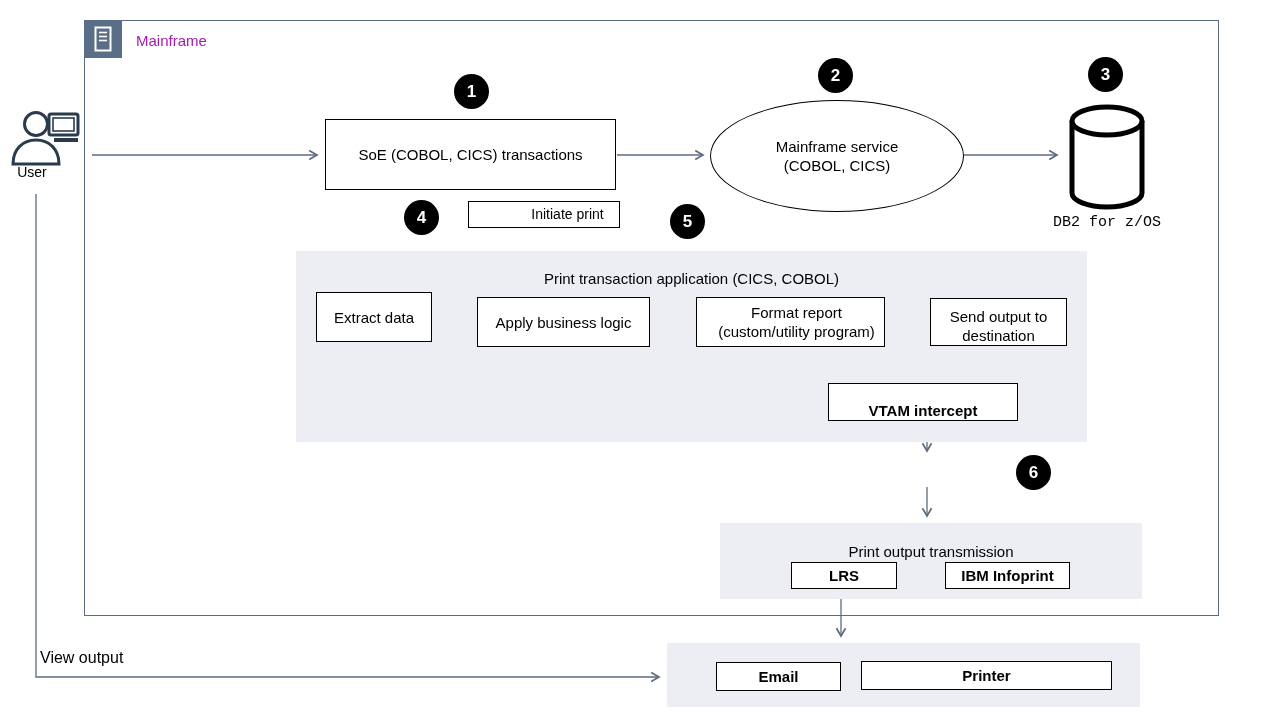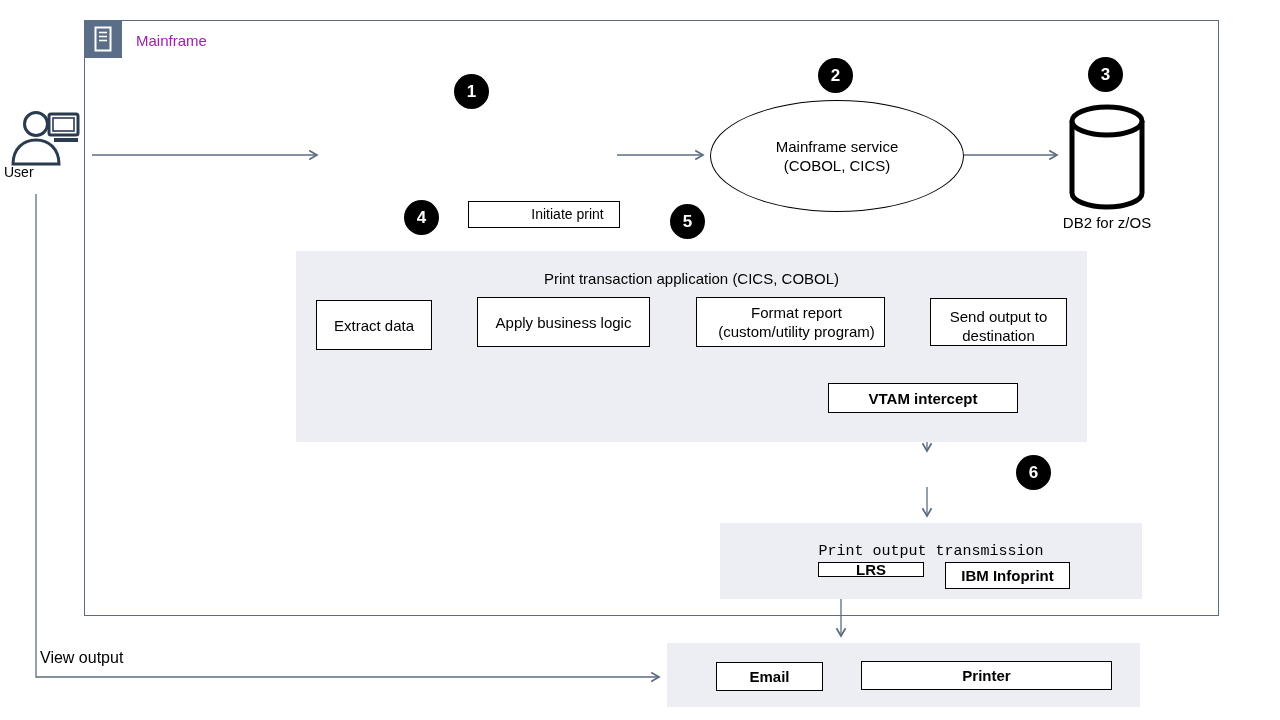--- a/index.html
+++ b/index.html
@@ -16,59 +16,59 @@
 
   
   .node { position:absolute; border:1px solid #000; background:#fff;
           display:flex; flex-direction:column; align-items:center; justify-content:center;
           text-align:center; font-size:15px; line-height:19px; }
   .bold { font-weight:bold; }
 
   .soe      { left:325px; top:119px; width:291px; height:71px; }
   .ellipse  { left:710px; top:100px; width:254px; height:112px; border-radius:50%; }
   .initiate { left:468px; top:201px; width:152px; height:27px; font-size:14px;padding-left:47px; }
-  .extract  { left:316px; top:300px; width:116px; height:50px; }
+  .extract  { left:316px; top:292px; width:116px; height:50px; }
   .apply    { left:477px; top:297px; width:173px; height:50px; }
   .format   { left:696px; top:297px; width:189px; height:50px;padding-left:12px; }
   .send     { left:930px; top:298px; width:137px; height:48px;justify-content:flex-end; }
-  .vtam     { left:828px; top:383px; width:190px; height:30px; }
+  .vtam     { left:828px; top:383px; width:190px; height:38px;justify-content:flex-end; }
   .jes      { left:858px; top:458px; width:138px; height:29px; }
-  .lrs      { left:791px; top:562px; width:106px; height:15px;margin-left:27px; }
+  .lrs      { left:791px; top:562px; width:106px; height:27px; }
   .infoprint{ left:945px; top:562px; width:125px; height:27px; }
-  .email    { left:716px; top:662px; width:107px; height:29px; }
+  .email    { left:716px; top:662px; width:125px; height:29px; }
   .printer  { left:861px; top:661px; width:251px; height:29px; }
 
   
   .panel { position:absolute; background:#ECEEF3; }
   .panel-print-app { left:296px; top:251px; width:791px; height:191px; }
   .panel-transmission { left:720px; top:523px; width:422px; height:76px; }
   .panel-output { left:667px; top:643px; width:473px; height:64px; }
   .panel-title { position:absolute; left:0; width:100%; text-align:center; font-size:15px;margin-top:9px; }
   .panel-print-app .panel-title { top:10px; }
-  .panel-transmission .panel-title { top:11px;font-family:Liberation Mono, monospace; }
+  .panel-transmission .panel-title { top:11px; }
 
   
   .badge { position:absolute; width:35px; height:35px; border-radius:50%; background:#000;
            color:#fff; font-weight:bold; font-size:17px;
            display:flex; align-items:center; justify-content:center; }
   .b1 { left:454px; top:74px; }
   .b2 { left:818px; top:58px; }
   .b3 { left:1088px; top:57px; }
   .b4 { left:404px; top:200px; }
   .b5 { left:670px; top:204px; }
   .b6 { left:1016px; top:455px; }
 
   
   .user-wrap { position:absolute; left:8px; top:110px; width:72px; height:56px; }
-  .user-label { position:absolute; left:4px; top:164px; width:56px; font-size:14px; }
+  .user-label { position:absolute; left:4px; top:164px; width:56px; text-align:center; font-size:14px; }
   .view-output { position:absolute; left:40px; top:649px; font-size:16px; }
 
   
   .db2-wrap { position:absolute; left:1064px; top:100px; width:86px; height:114px; }
-  .db2-label { position:absolute; left:1037px; top:214px; width:140px; text-align:center; font-size:15px; }
+  .db2-label { position:absolute; left:1037px; top:214px; width:140px; text-align:center; font-size:15px;font-family:Liberation Mono, monospace; }
 
   .connectors { position:absolute; left:0; top:0; width:1280px; height:720px; pointer-events:none; }
 </style>
 </head>
 <body>
 
 <div class="canvas">
 
   <svg class="connectors" width="1280" height="720" viewBox="0 0 1280 720">
     <defs>
@@ -116,20 +116,23 @@
   <div class="user-label">User</div>
   <div class="view-output">View output</div>
 
   <div class="badge b1">1</div>
   <div class="badge b2">2</div>
   <div class="badge b3">3</div>
   <div class="badge b4">4</div>
   <div class="badge b5">5</div>
   <div class="badge b6">6</div>
 
+  <div class="node soe">
+    <span>SoE (COBOL, CICS) transactions</span>
+  </div>
   <div class="node ellipse">
     <span>Mainframe service</span>
     <span>(COBOL, CICS)</span>
   </div>
   <div class="db2-wrap">
     <svg width="86" height="114" viewBox="0 0 86 114">
       <path d="M8,21 v72 a35,14 0 0 0 70,0 v-72" fill="#fff" stroke="#000" stroke-width="5"></path>
       <ellipse cx="43" cy="21" rx="35" ry="14" fill="#fff" stroke="#000" stroke-width="5"></ellipse>
     </svg>
   </div>

